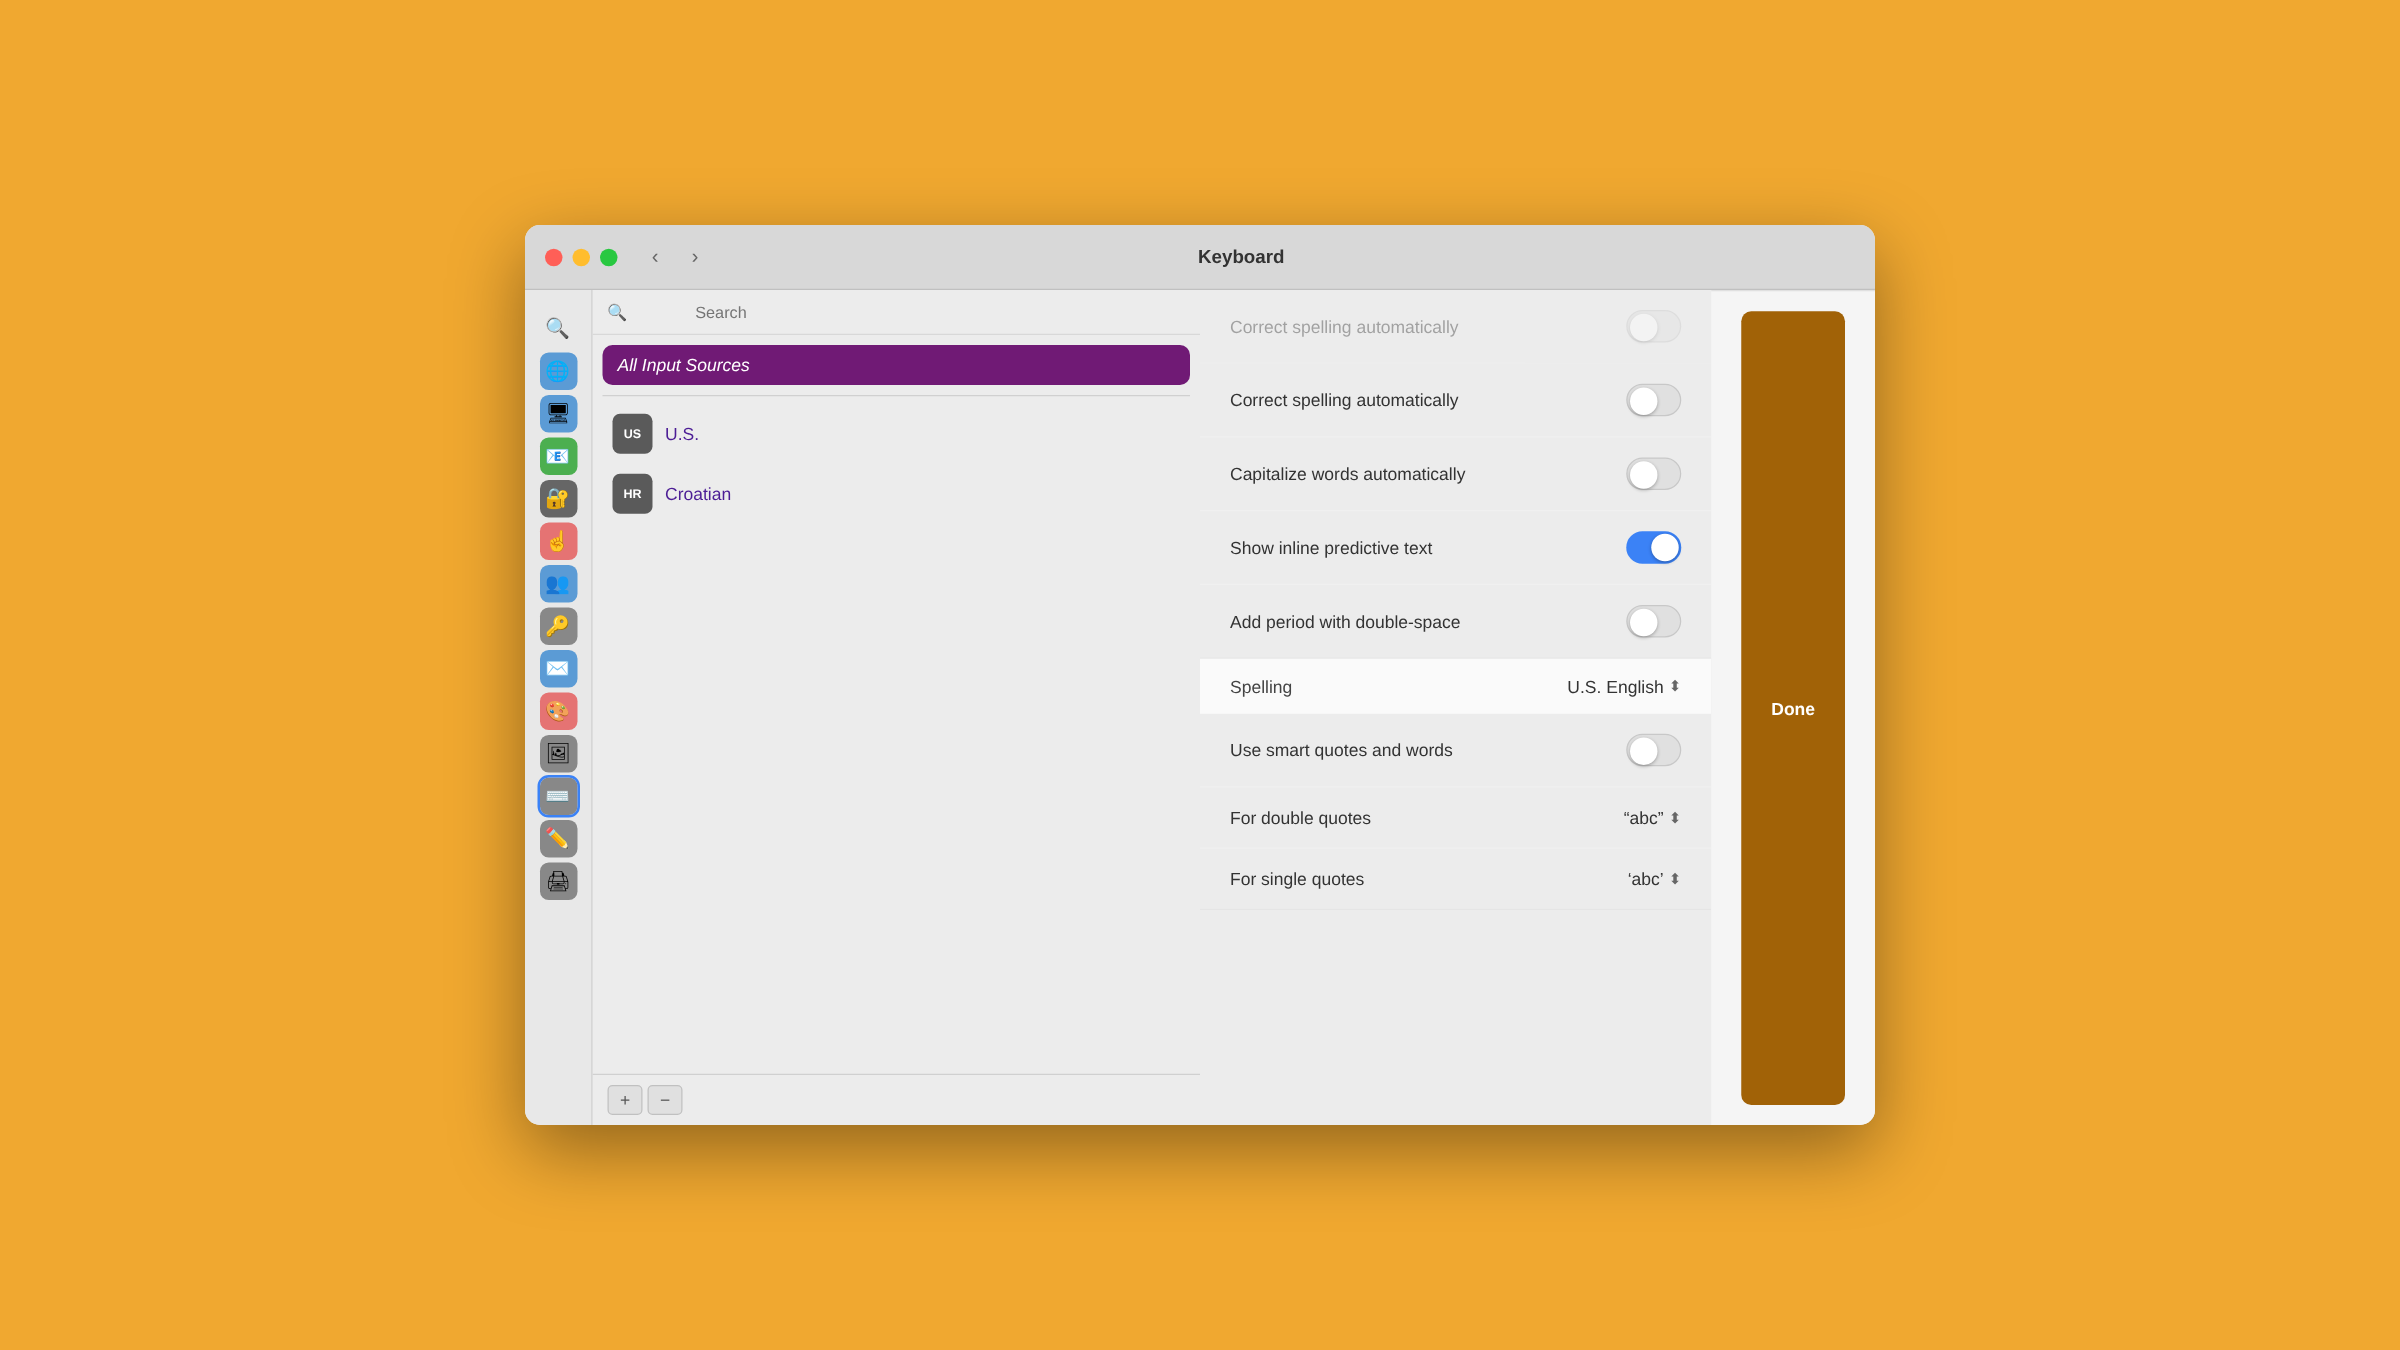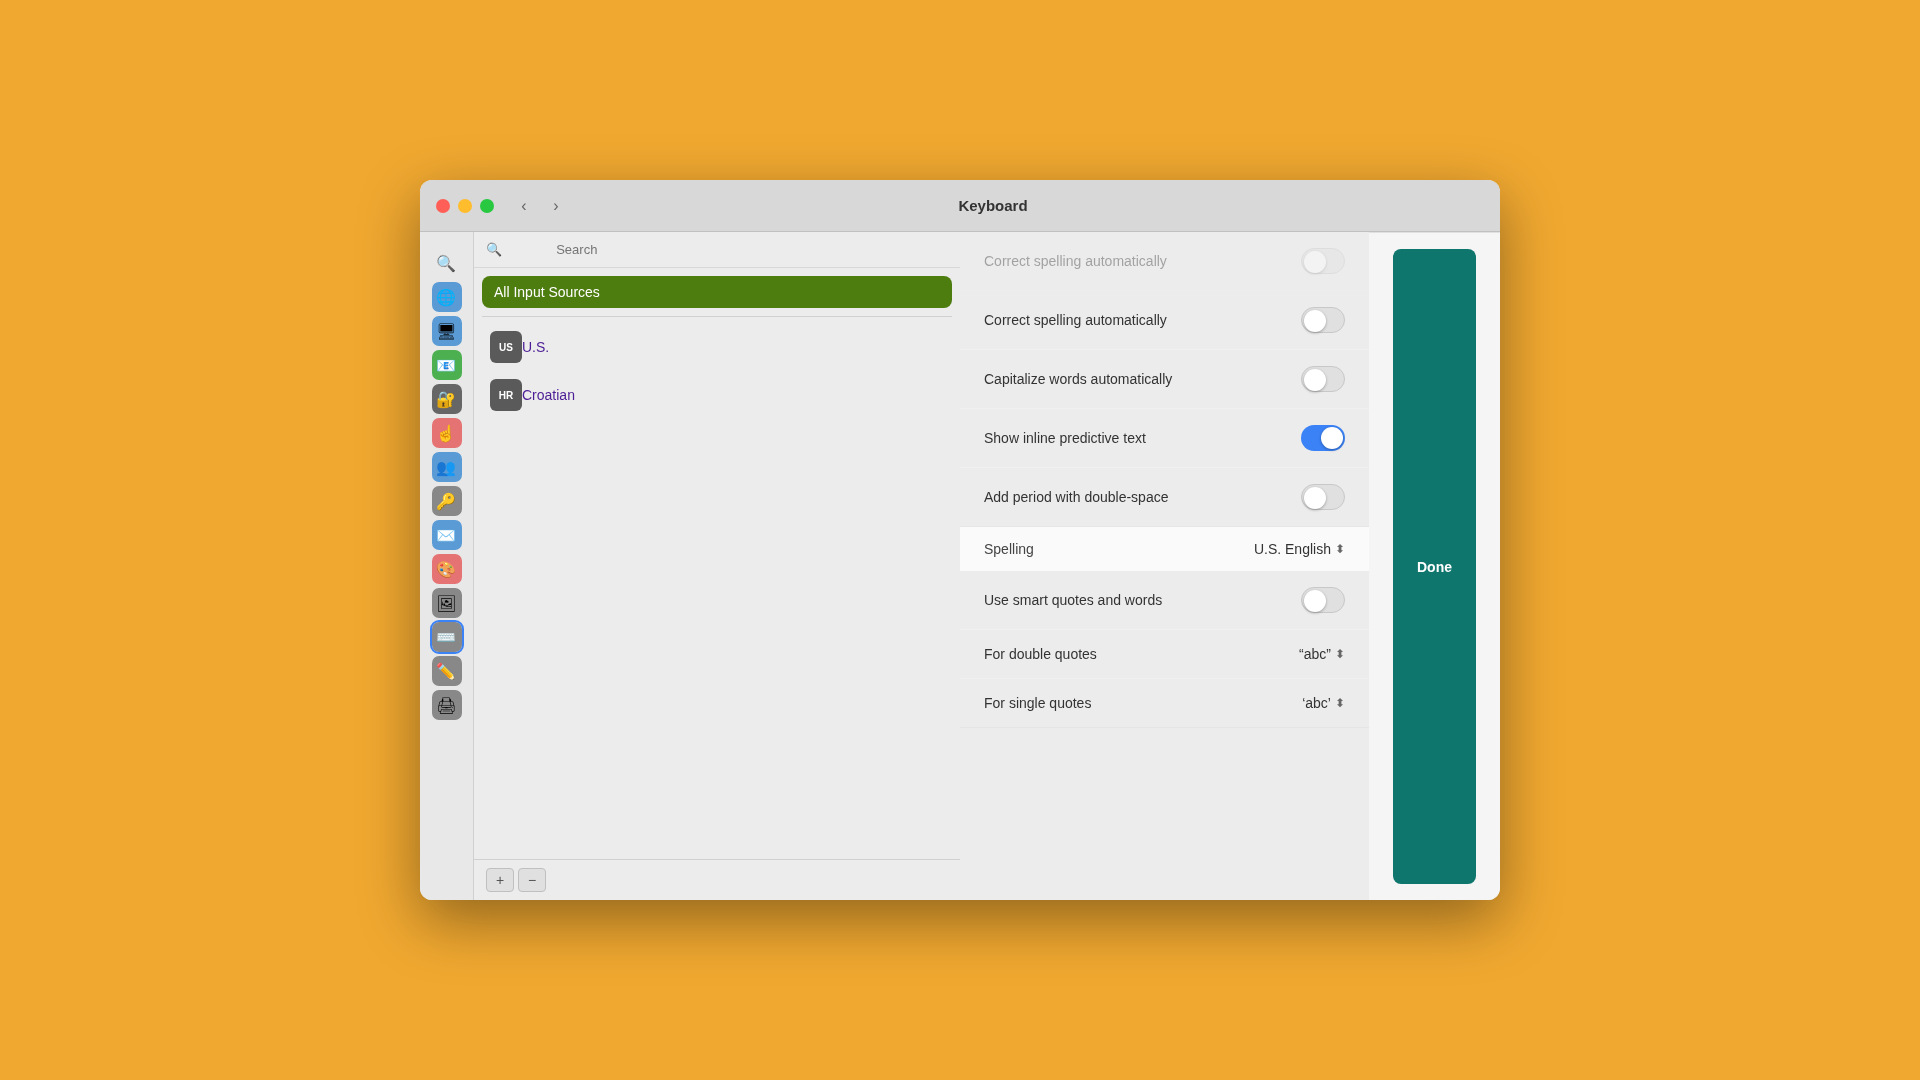--- a/index.html
+++ b/index.html
@@ -123,38 +123,40 @@
       margin-left: 48px;
     }
 
     .sidebar-list {
       flex: 1;
       padding: 8px;
       overflow-y: auto;
     }
 
     .sidebar-item-selected {
-      background: #4d7c0f;
+      background: #701a75;
       border-radius: 8px;
       padding: 8px 12px;
       color: white;
       font-size: 14px;
       font-weight: 500;
       margin-bottom: 8px;
+      font-style: italic;
     }
 
     .sidebar-divider {
       height: 1px;
       background: #D0D0D0;
       margin: 8px 0;
     }
 
     .language-item {
       display: flex;
       align-items: center;
+      gap: 10px;
       padding: 6px 8px;
       border-radius: 6px;
       margin-bottom: 4px;
     }
 
     .lang-badge {
       width: 32px;
       height: 32px;
       border-radius: 6px;
       background: #5A5A5A;
@@ -286,21 +288,21 @@
     .panel-footer {
       padding: 16px 24px;
       display: flex;
       justify-content: flex-end;
       background: #F5F5F5;
       border-top: 1px solid #E0E0E0;
       flex-shrink: 0;
     }
 
     .done-button {
-      background: #0f766e;
+      background: #a16207;
       color: white;
       border: none;
       border-radius: 8px;
       padding: 8px 24px;
       font-size: 14px;
       font-weight: 600;
       cursor: pointer;
     }
 
     .main-wrapper {

